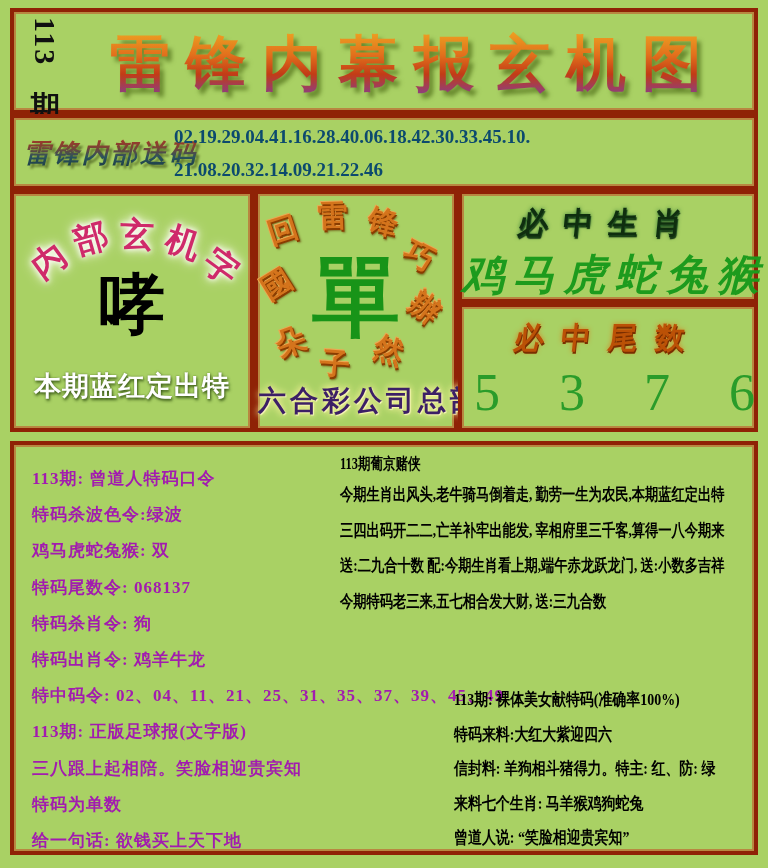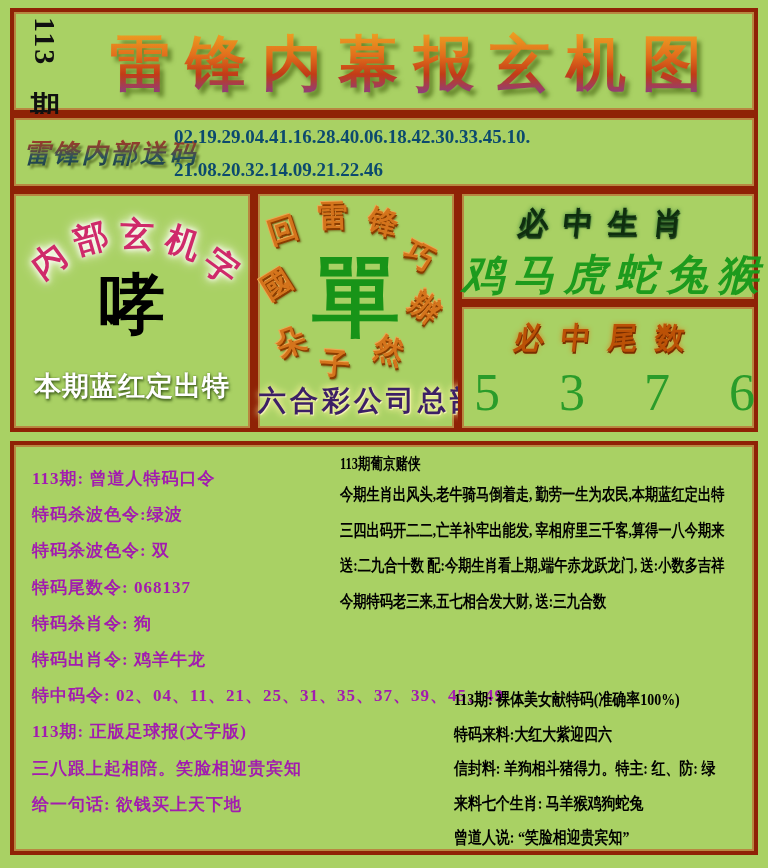--- a/index.html
+++ b/index.html
@@ -118,27 +118,28 @@
 
   <div id="tailBox" class="box">
     <div class="tail-heading">必中尾数</div>
     <div class="tail-digits">5 3 7 6 2 0 9</div>
   </div>
 
   <div id="bottomBox" class="box">
     <div class="bleft">
       <div>113期: 曾道人特码口令</div>
       <div>特码杀波色令:绿波</div>
-      <div>特码杀波色令: 双</div>
+      <div>鸡马虎蛇兔猴: 双</div>
       <div>特码尾数令: 068137</div>
       <div>特码杀肖令: 狗</div>
       <div>特码出肖令: 鸡羊牛龙</div>
       <div>特中码令: 02、04、11、21、25、31、35、37、39、45、49</div>
       <div>113期: 正版足球报(文字版)</div>
       <div>三八跟上起相陪。笑脸相迎贵宾知</div>
+      <div>特码为单数</div>
       <div>给一句话: 欲钱买上天下地</div>
     </div>
     <div class="bverse">
       <div class="verse-heading">113期葡京赌侠</div>
       <div class="vline">今期生肖出风头,老牛骑马倒着走, 勤劳一生为农民,本期蓝红定出特</div>
       <div class="vline">三四出码开二二,亡羊补牢出能发, 宰相府里三千客,算得一八今期来</div>
       <div class="vline">送:二九合十数 配:今期生肖看上期,端午赤龙跃龙门, 送:小数多吉祥</div>
       <div class="vline">今期特码老三来,五七相合发大财, 送:三九合数</div>
     </div>
     <div class="binfo">

